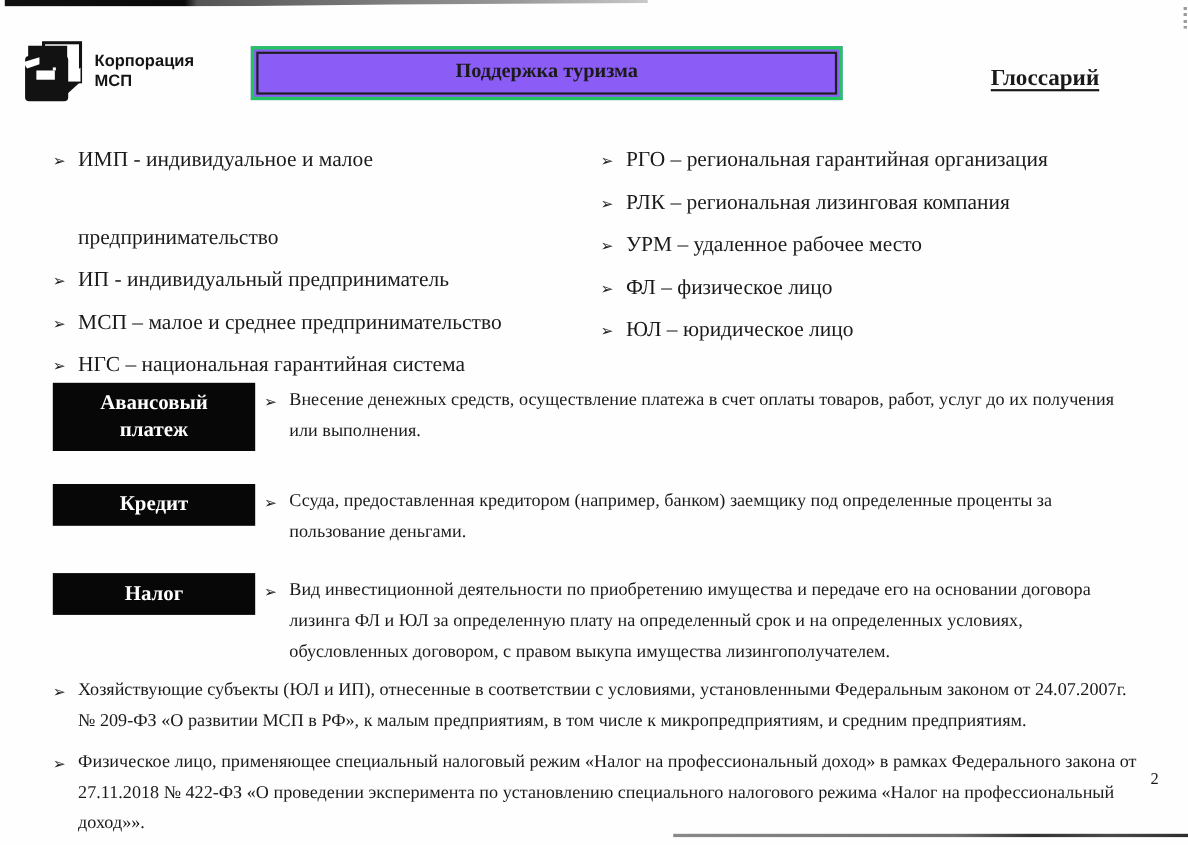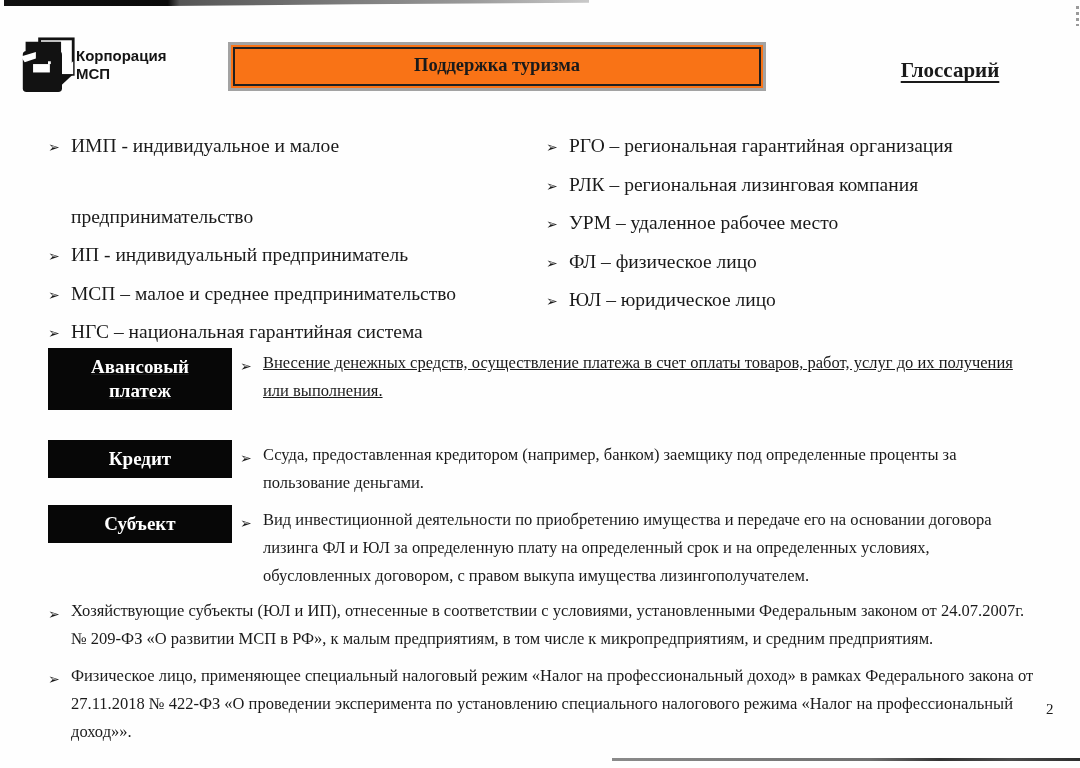--- a/index.html
+++ b/index.html
@@ -16,29 +16,29 @@
   .scan-bottom {
     position: absolute; left: 612px; top: 758px; width: 468px; height: 3px;
     background: linear-gradient(to right, #8a8a8a 0%, #6f6f6f 55%, #333 70%, #4a4a4a 85%, #2d2d2d 100%);
   }
   .scan-right-mark {
     position: absolute; right: 1px; top: 6px; width: 3px; height: 20px;
     background: repeating-linear-gradient(to bottom, #9a9a9a 0 3px, #fff 3px 6px);
   }
 
   
-  .logo { position: absolute; left: 20px; top: 36px; display: flex; align-items: center; }
+  .logo { position: absolute; left: 20px; top: 36px; display: flex; align-items: center; gap: 10px; }
   .logo-mark { width: 56px; height: 58px; }
   .logo-text {
     font-family: "Liberation Sans", sans-serif; font-weight: bold;
     font-size: 15px; line-height: 18px; color: #141414;
   }
   .title-box {
     position: absolute; left: 228px; top: 42px; width: 538px;
-    border: 3px solid #a3a3a3; padding: 2px; background: #f97316;
+    border: 3px solid #22c55e; padding: 2px; background: #8b5cf6;
   }
   .title-box-inner {
     border: 2px solid #1f1f1f; padding: 5px 10px 7px;
     text-align: center; font-weight: bold; font-size: 18.5px; line-height: 23px;
   }
   .glossary-head {
     position: absolute; left: 880px; top: 58px; width: 140px; text-align: center;
     font-weight: bold; font-size: 21px;
     text-decoration: underline; text-decoration-thickness: 2px; text-underline-offset: 4px;
   }
@@ -57,22 +57,22 @@
   .bullet {
     position: absolute; left: 0; top: 0;
     font-family: "DejaVu Sans", sans-serif; font-size: 14px; color: #1a1a1a;
   }
   .abbr-col li .bullet { top: 1px; }
   .wrap2 { display: block; margin-top: 32px; }
 
   
   .terms { position: absolute; left: 48px; top: 348px; width: 990px; }
   .term-row { display: flex; align-items: flex-start; gap: 8px; }
-  .term-row.r1 { margin-bottom: 30px; text-decoration: underline; }
-  .term-row.r2 { margin-bottom: 8px; }
+  .term-row.r1 { margin-bottom: 30px; }
+  .term-row.r2 { margin-bottom: 24px; }
   .term-row.r3 { margin-bottom: 6px; }
   .term-row.r4 { margin-bottom: 8px; }
   .term-label {
     flex: 0 0 184px; min-height: 38px; background: #070707; color: #fff;
     display: flex; align-items: center; justify-content: center; text-align: center;
     font-weight: bold; font-size: 19px; line-height: 24px; padding: 7px 10px;
   }
   .term-def {
     flex: 1; position: relative; padding-left: 23px;
     font-size: 16.5px; line-height: 28px; padding-top: 1px;
@@ -157,21 +157,21 @@
         <span class="bullet">➢</span><span>Внесение денежных средств, осуществление платежа в счет оплаты товаров, работ, услуг до их получения или выполнения.</span>
       </div>
     </div>
     <div class="term-row r2">
       <div class="term-label">Кредит</div>
       <div class="term-def">
         <span class="bullet">➢</span><span>Ссуда, предоставленная кредитором (например, банком) заемщику под определенные проценты за пользование деньгами.</span>
       </div>
     </div>
     <div class="term-row r3">
-      <div class="term-label">Субъект</div>
+      <div class="term-label">Налог</div>
       <div class="term-def">
         <span class="bullet">➢</span><span>Вид инвестиционной деятельности по приобретению имущества и передаче его на основании договора лизинга ФЛ и ЮЛ за определенную плату на определенный срок и на определенных условиях, обусловленных договором, с правом выкупа имущества лизингополучателем.</span>
       </div>
     </div>
     <div class="term-row r4">
       <div class="term-def">
         <span class="bullet">➢</span><span>Хозяйствующие субъекты (ЮЛ и ИП), отнесенные в соответствии с условиями, установленными Федеральным законом от 24.07.2007г. № 209-ФЗ «О развитии МСП в РФ», к малым предприятиям, в том числе к микропредприятиям, и средним предприятиям.</span>
       </div>
     </div>
     <div class="term-row r5">

